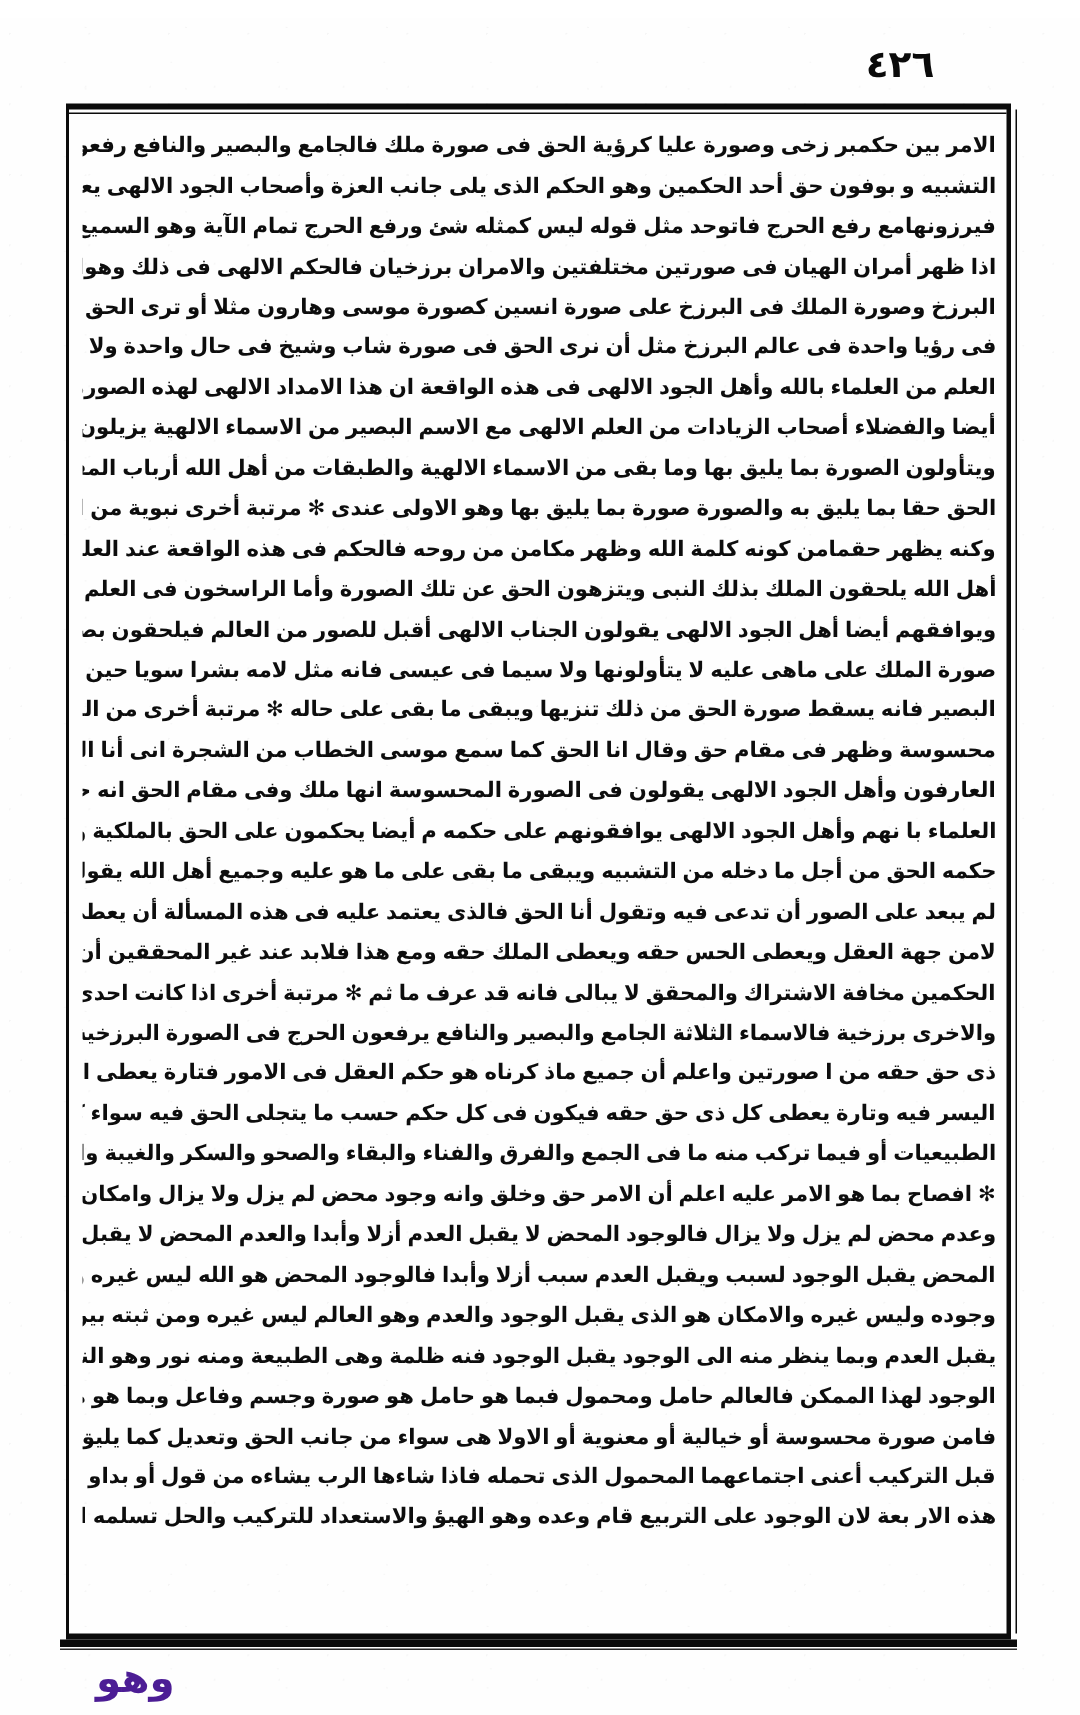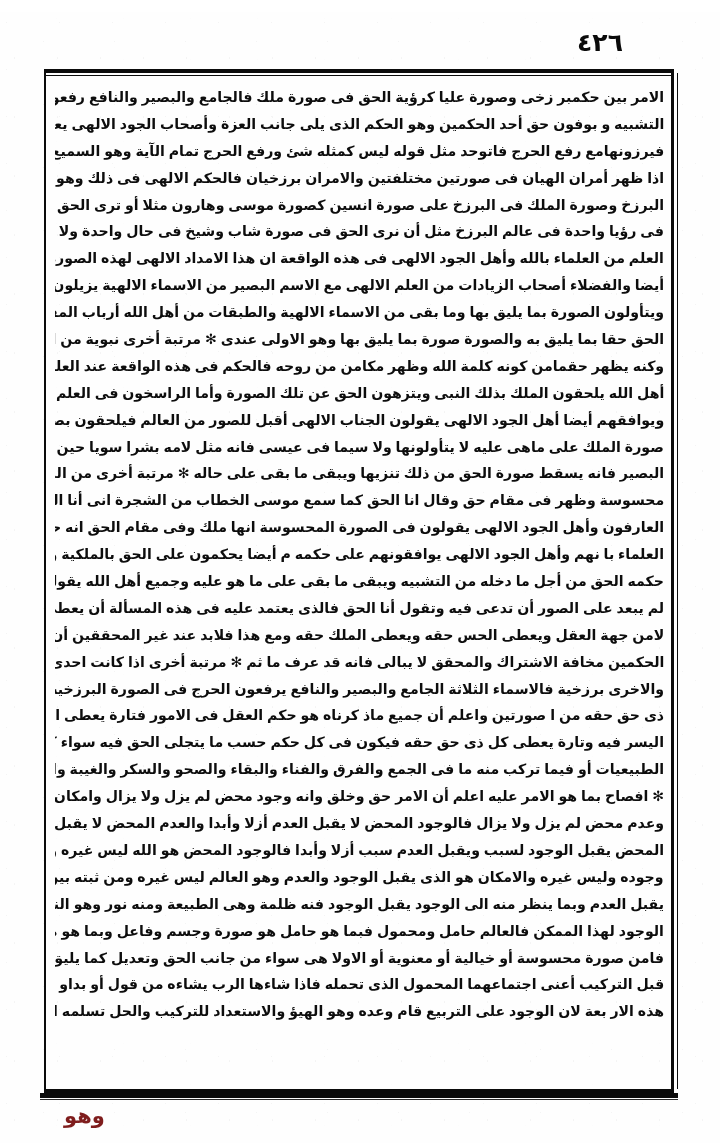--- a/index.html
+++ b/index.html
@@ -122,23 +122,23 @@
     height: 1px;
     background: #2a2a2a;
   }
 
   
   .catchword {
     position: absolute;
     left: 64px;
     top: 1092px;
     font-family: "DejaVu Sans", sans-serif;
-    font-size: 21px;
+    font-size: 27px;
     font-weight: 700;
-    color: #7f1d1d;
+    color: #4c1d95;
     direction: rtl;
   }
 
   
   .speckle {
     position: absolute;
     inset: 0;
     pointer-events: none;
     opacity: 0.035;
     background:

